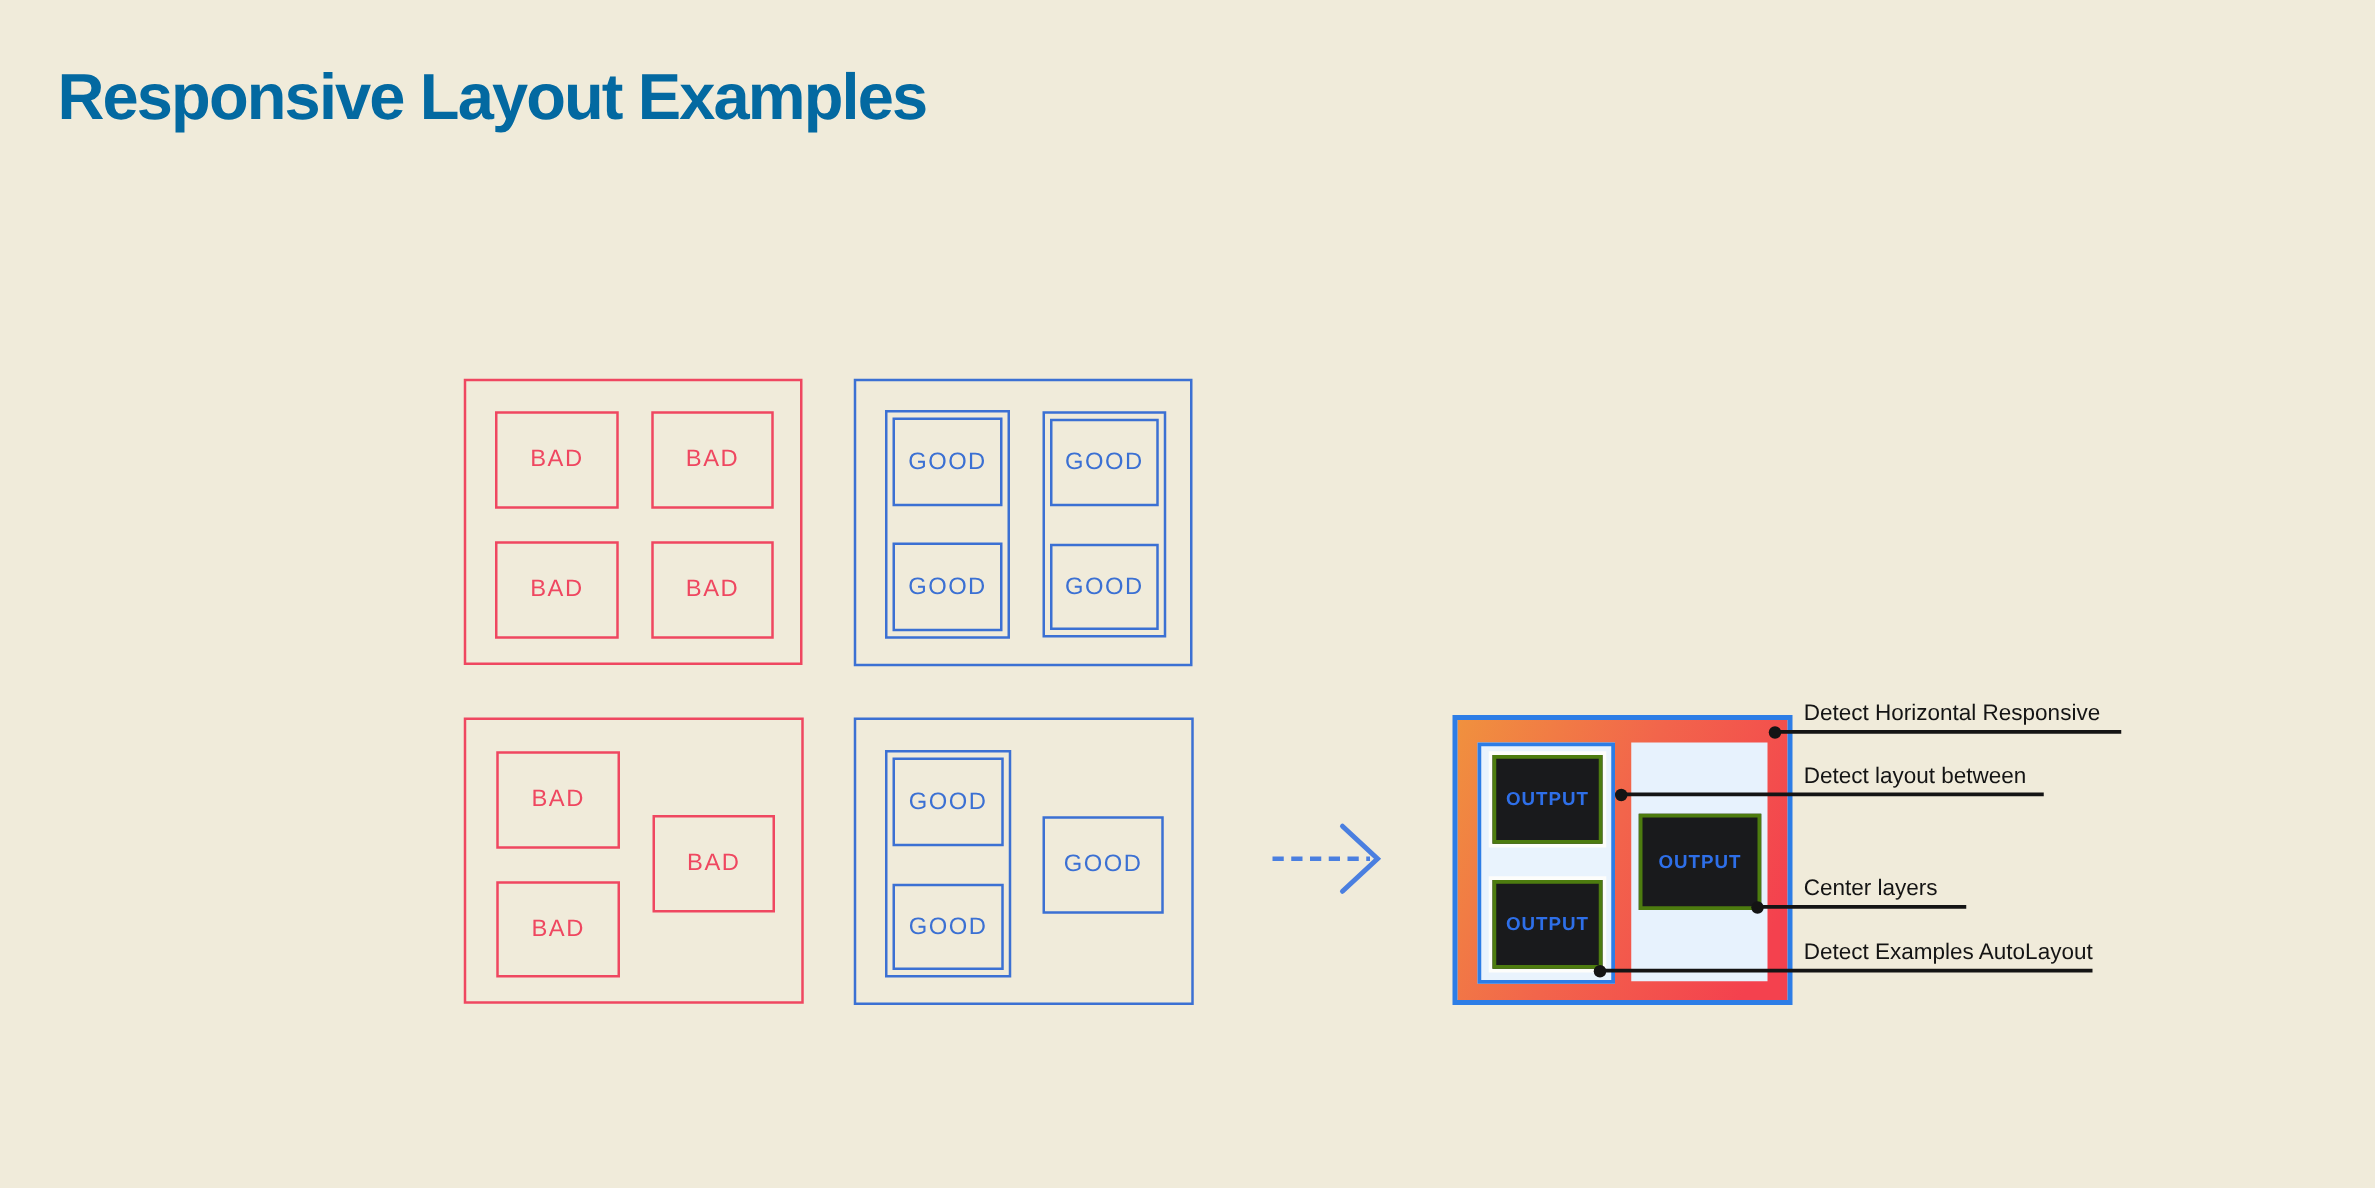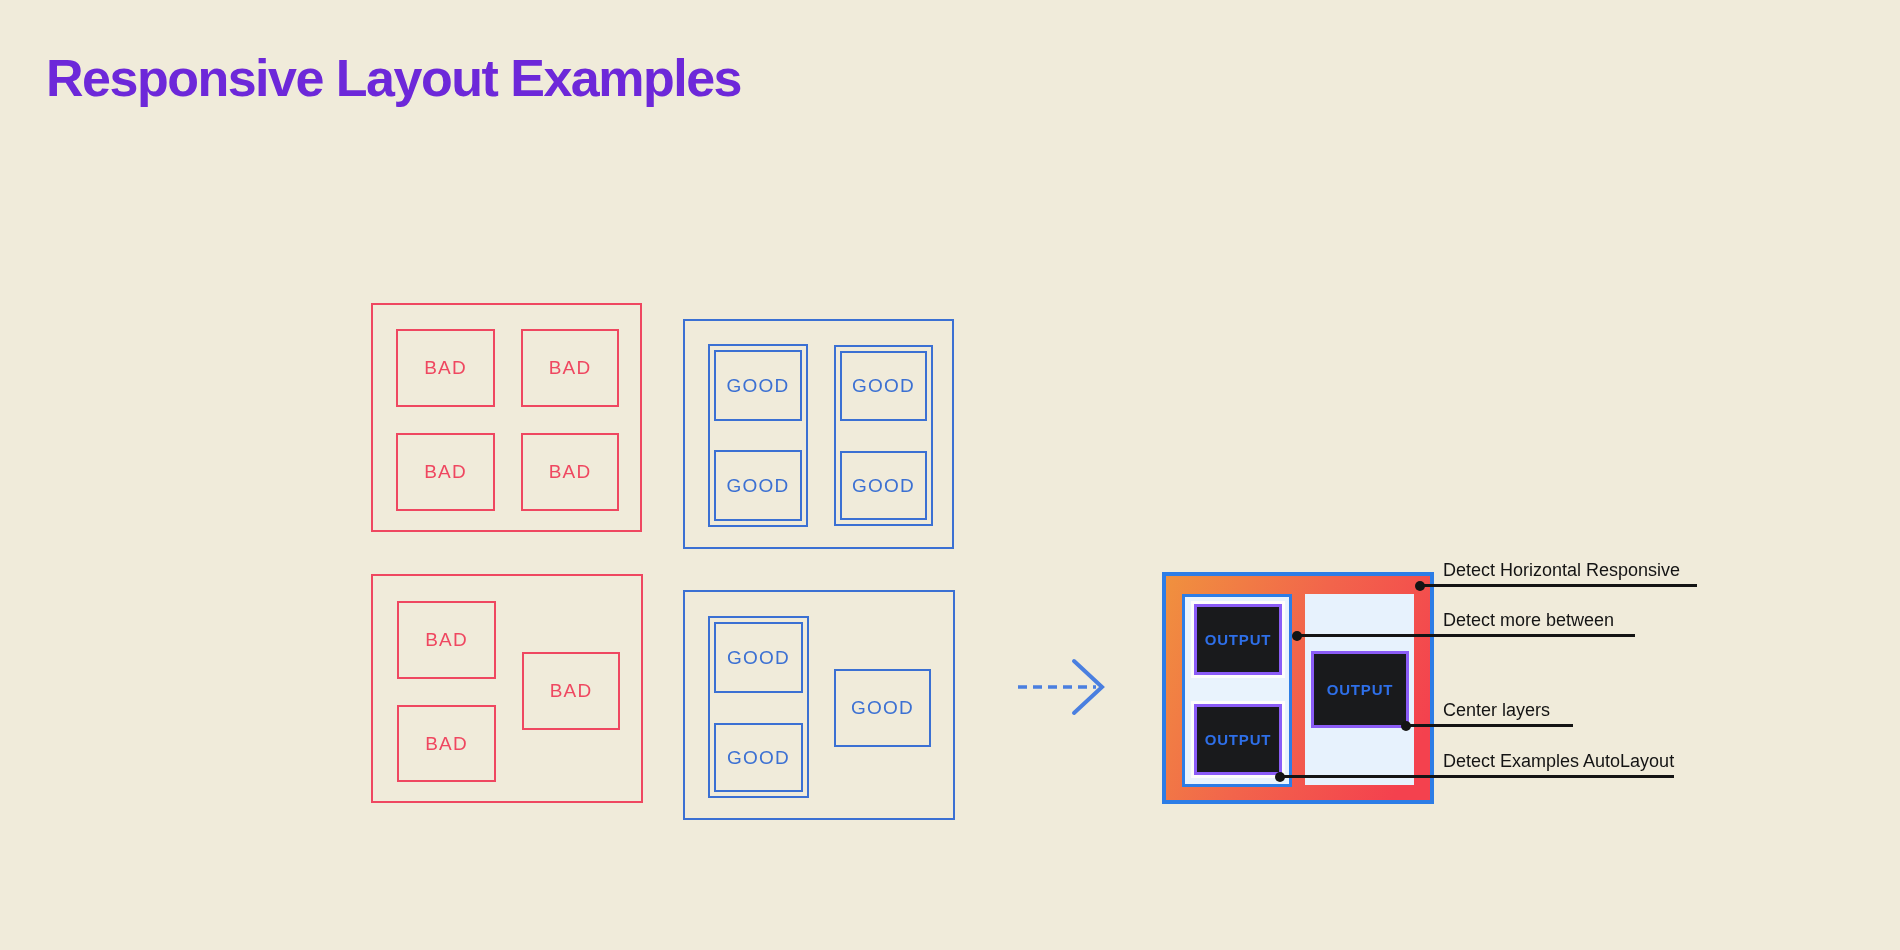--- a/index.html
+++ b/index.html
@@ -1,25 +1,25 @@
 <!DOCTYPE html>
 <html><head>
 <meta charset="utf-8">
 <style>
   html,body{margin:0;padding:0;}
   body{background:#f0ebda;font-family:"Liberation Sans",sans-serif;}
   .stage{position:relative;width:1900px;height:950px;background:#f0ebda;overflow:hidden;}
 
   .page-title{position:absolute;left:46px;top:48px;margin:0;font-size:52px;font-weight:800;
-    letter-spacing:-1.5px;color:#6d28d9;}
+    letter-spacing:-1.5px;color:#0369a1;}
 
   
   .panel{position:absolute;border:2px solid;box-sizing:border-box;padding-left:28px;}
   .panel.red{border-color:#ef4760;}
-  .panel.blue{border-color:#3b70d3;margin-top:16px;}
+  .panel.blue{border-color:#3b70d3;}
   .cell{position:absolute;border:2px solid;box-sizing:border-box;display:flex;align-items:center;
     justify-content:center;font-size:19px;letter-spacing:1.2px;}
   .cell.red{border-color:#ef4760;color:#ef4760;}
   .cell.blue{border-color:#3b70d3;color:#3b70d3;}
   .group{position:absolute;border:2px solid #3b70d3;box-sizing:border-box;}
 
   
   .desc{position:absolute;left:1087px;top:312px;width:475px;color:#1b1b1b;
     font-size:23px;line-height:32px;}
   .desc p{margin:0;}
@@ -29,21 +29,21 @@
   
   .arrow-svg{position:absolute;left:1008px;top:648px;}
 
   
   .out-container{position:absolute;left:1162px;top:572px;width:272px;height:232px;
     border:4px solid #2d7de6;box-sizing:border-box;
     background:linear-gradient(115deg,#f0913e 0%,#f2654b 45%,#f4414e 90%);}
   .out-group{position:absolute;left:16px;top:18px;width:110px;height:193px;
     border:3px solid #2d7de6;box-sizing:border-box;background:#e9f3fd;}
   .out-strip{position:absolute;left:139px;top:18px;width:109px;height:191px;background:#e7f2fd;}
-  .out-box{position:absolute;background:#191a1c;border:3px solid #8b5cf6;box-sizing:border-box;
+  .out-box{position:absolute;background:#191a1c;border:3px solid #4d7c0f;box-sizing:border-box;
     display:flex;align-items:center;justify-content:center;color:#2e6fe8;
     font-size:15px;font-weight:600;letter-spacing:0.8px;}
   .out-group .out-box{box-shadow:0 0 0 3px #fdfdfb;}
 
   
   .call-line{position:absolute;height:3px;background:#141414;}
   .call-dot{position:absolute;width:10px;height:10px;border-radius:50%;background:#141414;}
   .call-label{position:absolute;font-size:18px;line-height:21px;color:#141414;white-space:nowrap;}
 </style>
 </head>
@@ -100,21 +100,21 @@
       <div class="out-box" style="left:6px;top:57px;width:98px;height:77px;">OUTPUT</div>
     </div>
   </div>
 
   <div class="call-dot" style="left:1415px;top:581px;"></div>
   <div class="call-line" style="left:1420px;top:584px;width:277px;"></div>
   <div class="call-label" style="left:1443px;top:560px;">Detect Horizontal Responsive</div>
 
   <div class="call-dot" style="left:1292px;top:631px;"></div>
   <div class="call-line" style="left:1297px;top:634px;width:338px;"></div>
-  <div class="call-label" style="left:1443px;top:610px;">Detect more between</div>
+  <div class="call-label" style="left:1443px;top:610px;">Detect layout between</div>
 
   <div class="call-dot" style="left:1401px;top:721px;"></div>
   <div class="call-line" style="left:1406px;top:724px;width:167px;"></div>
   <div class="call-label" style="left:1443px;top:700px;">Center layers</div>
 
   <div class="call-dot" style="left:1275px;top:772px;"></div>
   <div class="call-line" style="left:1280px;top:775px;width:394px;"></div>
   <div class="call-label" style="left:1443px;top:751px;">Detect Examples AutoLayout</div>
 
 </div>

